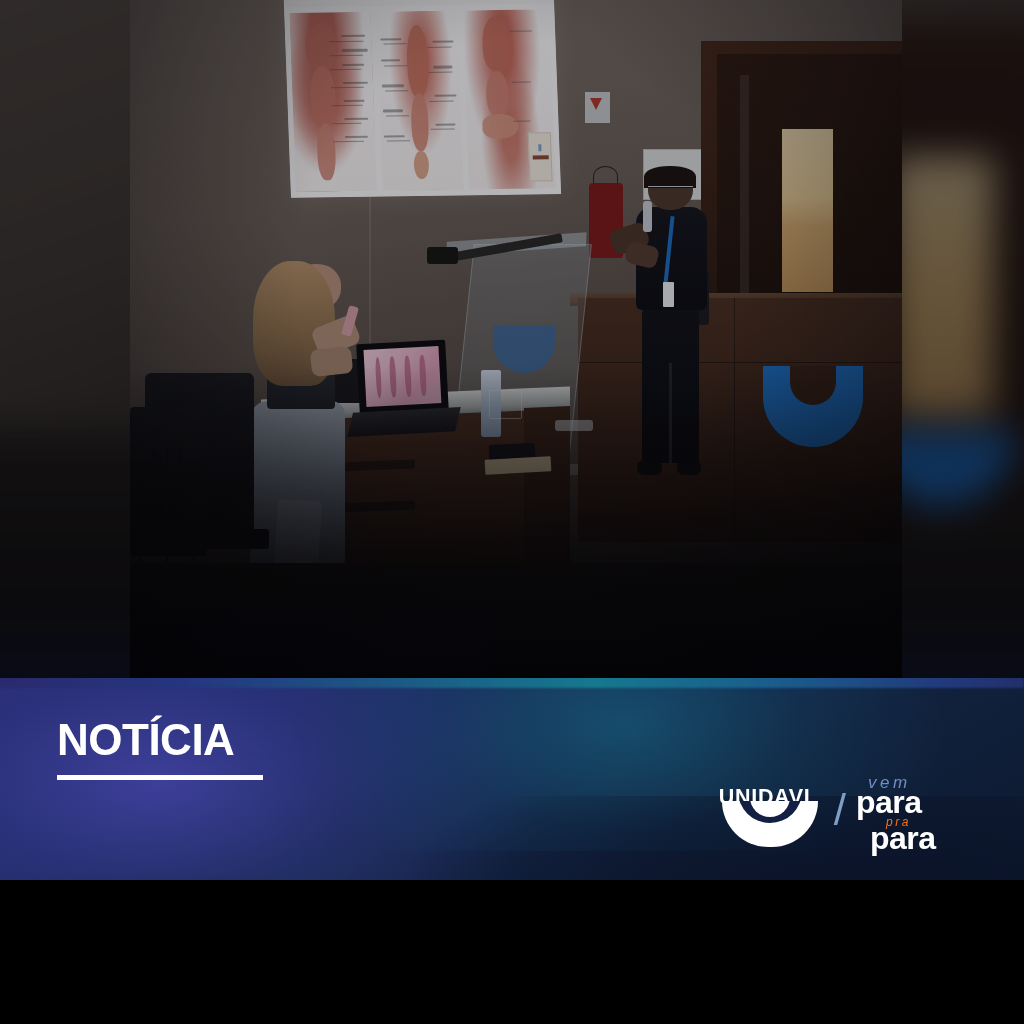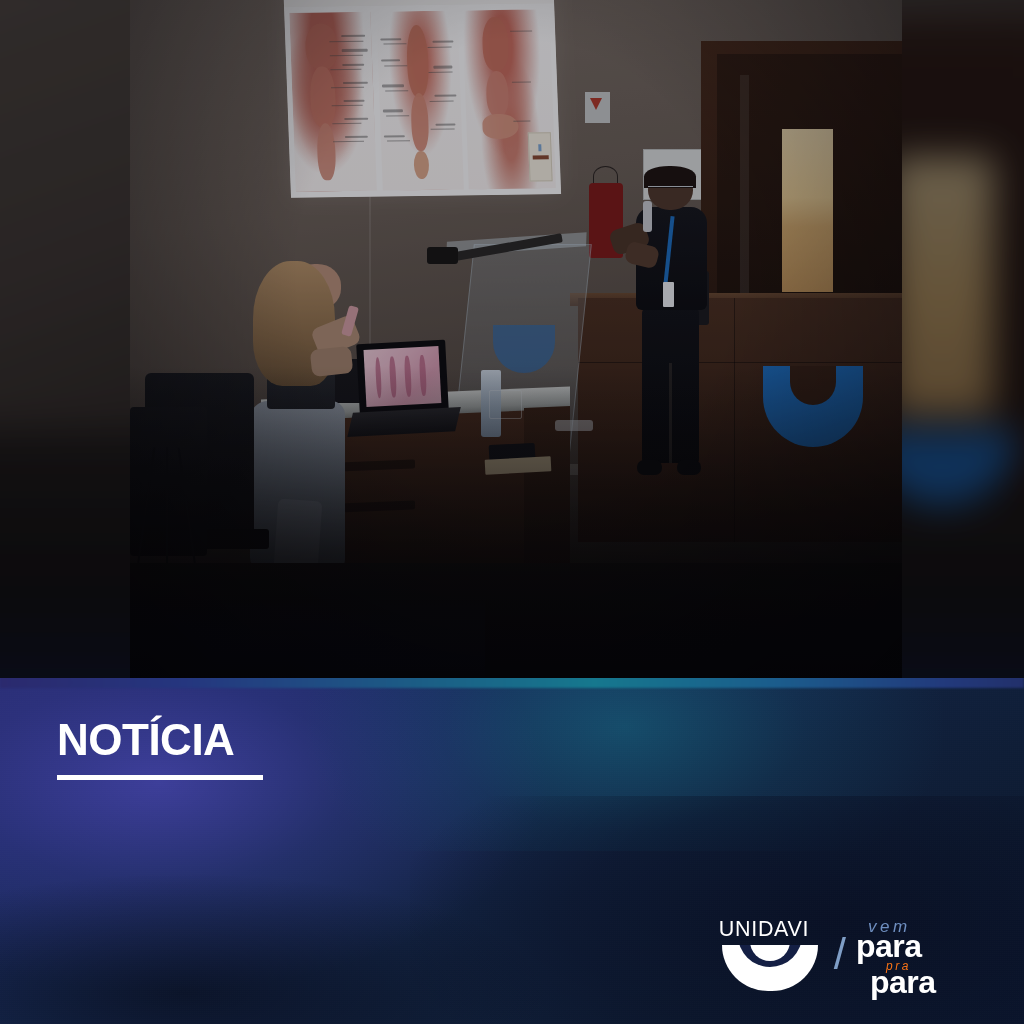--- a/index.html
+++ b/index.html
@@ -1,21 +1,21 @@
 <!DOCTYPE html>
 <html><head>
 <meta charset="utf-8">
 <style>
   html,body{margin:0;padding:0;background:#000;}
   body{
     width:1024px;height:1024px;overflow:hidden;
     font-family:"Liberation Sans", sans-serif;
     -webkit-font-smoothing:antialiased;
   }
-  .poster{position:relative;width:1024px;height:1024px;overflow:hidden;background:#0b1026;}
+  .poster{position:relative;width:1024px;height:880px;overflow:hidden;background:#0b1026;}
 
   
   .photo-area{position:absolute;left:0;top:0;width:1024px;height:678px;overflow:hidden;background:#17140f;}
 
   
   .photo-backdrop{position:absolute;inset:0;overflow:hidden;filter:blur(16px) brightness(.62);transform:scale(1.12);}
   .bd-wall{position:absolute;left:0;top:0;width:100%;height:62%;
     background:linear-gradient(160deg,#6e6359 0%,#5b5149 38%,#3b332c 72%,#241f1a 100%);}
   .bd-floor{position:absolute;left:0;bottom:0;width:100%;height:38%;
     background:linear-gradient(180deg,#2a2520 0%,#171411 55%,#101a33 100%);}
@@ -204,21 +204,21 @@
   .kicker{position:absolute;left:57px;top:718px;}
   .kicker-text{font-size:44px;font-weight:bold;color:#ffffff;letter-spacing:-.5px;line-height:1;}
   .kicker-rule{margin-top:13px;width:206px;height:5px;background:#ffffff;}
 
   .headline{position:absolute;left:57px;top:818px;width:900px;
     font-size:22.5px;font-weight:400;color:#eef1f7;line-height:1.62;letter-spacing:.1px;}
 
   
   .logo-lockup{position:absolute;right:48px;bottom:28px;display:flex;align-items:center;gap:10px;}
   .unidavi{position:relative;width:108px;height:74px;}
-  .unidavi-word{position:absolute;left:3px;top:0;font-size:21.5px;font-weight:normal;color:#fff;letter-spacing:.7px;line-height:1;}
+  .unidavi-word{position:absolute;left:3px;top:12px;font-size:21.5px;font-weight:bold;color:#fff;letter-spacing:.7px;line-height:1;}
   .unidavi-mark{position:absolute;left:6px;top:26px;width:96px;height:46px;
     border-radius:0 0 999px 999px;background:#ffffff;overflow:hidden;}
   .unidavi-mark:before{content:"";position:absolute;left:16px;top:-12px;width:64px;height:34px;
     border-radius:0 0 999px 999px;background:#141f44;}
   .unidavi-mark:after{content:"";position:absolute;left:28px;top:-10px;width:40px;height:26px;
     border-radius:0 0 999px 999px;background:#ffffff;}
   .slash{font-size:44px;color:#7f9ec6;font-weight:300;line-height:1;transform:translateY(-2px);}
   .tagline{position:relative;width:120px;height:80px;}
   .tg{position:absolute;line-height:1;white-space:nowrap;}
   .tg-vem{left:12px;top:2px;font-size:17px;color:#6f8fc0;letter-spacing:3.5px;font-style:italic;}

